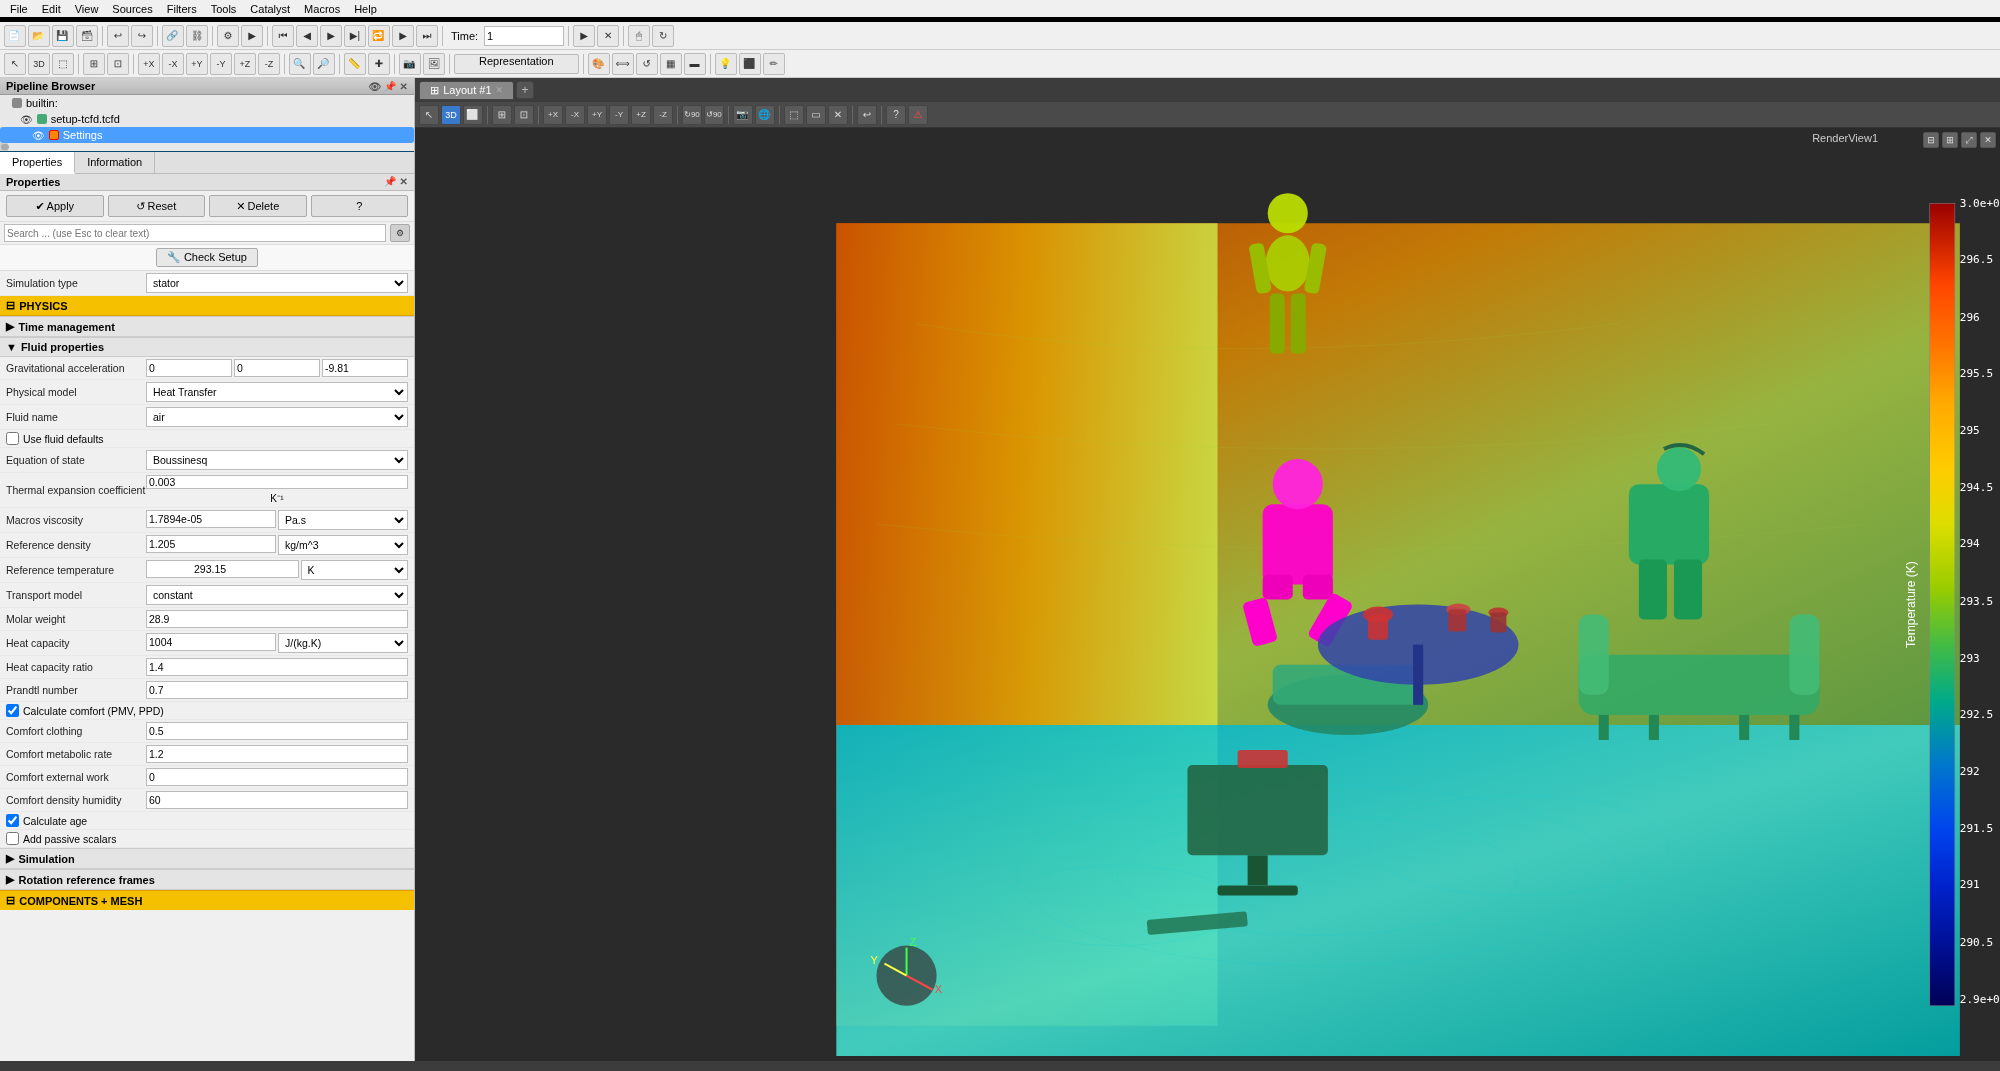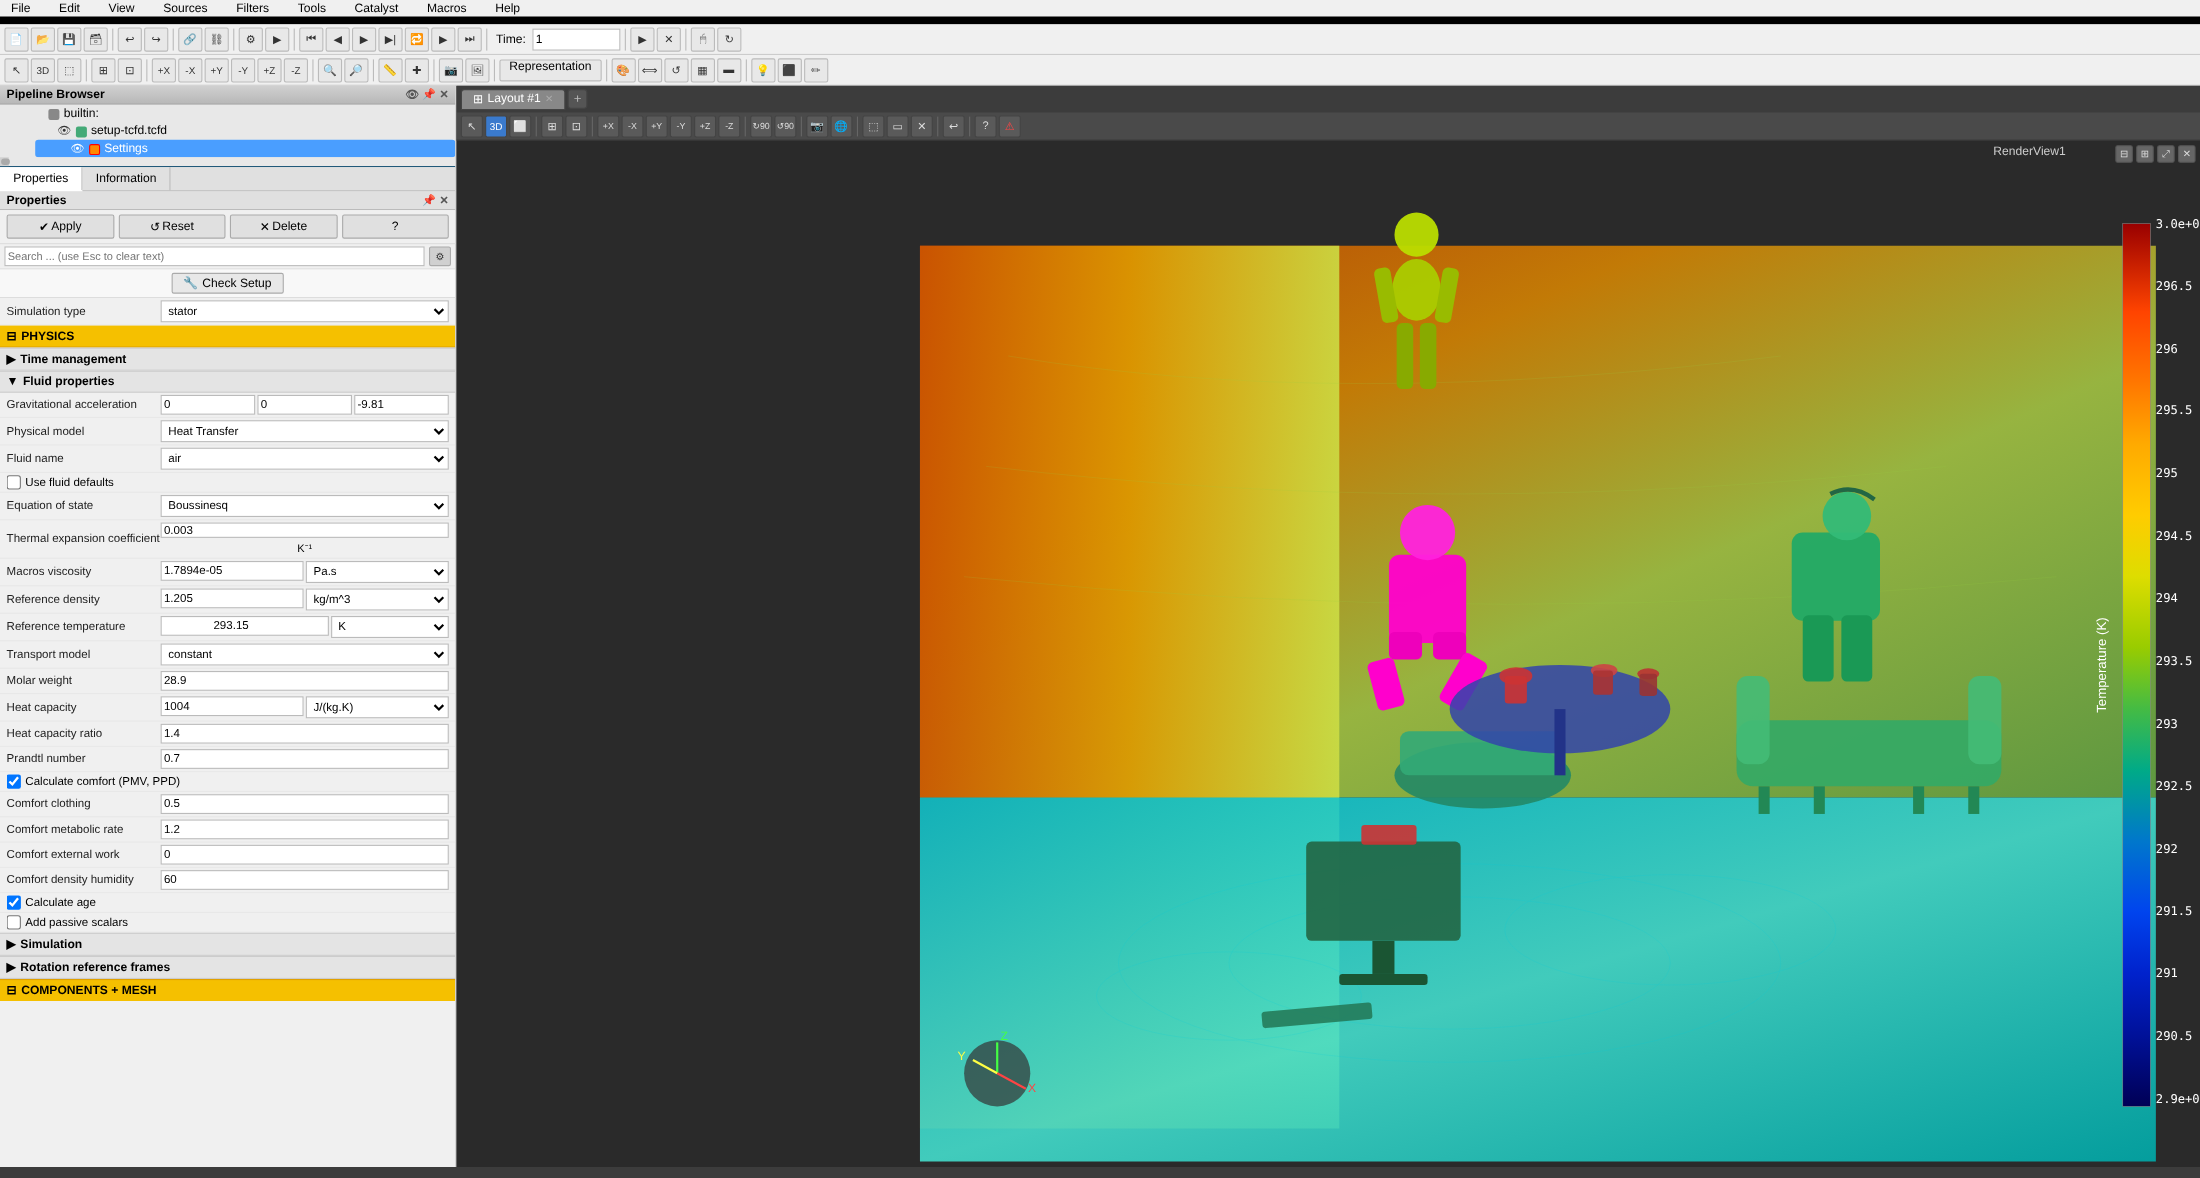--- a/index.html
+++ b/index.html
@@ -1,26 +1,26 @@
 <!DOCTYPE html>
 <html><head>
   <meta charset="utf-8">
   <style>
     * { box-sizing: border-box; margin: 0; padding: 0; }
     body { font-family: 'Segoe UI', Arial, sans-serif; font-size: 11px; background: #3c3c3c; color: #000; overflow: hidden; }
 
     
     #menubar {
       background: #f0f0f0;
-      border-bottom: 7px solid #000000;
+      border-bottom: 5px solid #000000;
       display: flex;
       align-items: center;
       height: 22px;
       padding: 0 4px;
-      gap: 14px;
+      gap: 2px;
     }
     .menu-item {
       padding: 2px 6px;
       cursor: pointer;
       font-size: 11px;
       border-radius: 2px;
     }
 
     
     .toolbar-row {
@@ -48,21 +48,21 @@
     .tb-time-label { font-size: 11px; margin: 0 4px; }
     .tb-time-input {
       width: 80px; height: 20px;
       border: 1px solid #bbb;
       background: white;
       font-size: 11px;
       padding: 0 2px;
     }
     .tb-repr-btn {
       height: 20px;
-      padding: 0 8px;
+      padding: 0 24px;
       background: #e8e8e8;
       border: 1px solid #bbb;
       border-radius: 2px;
       font-size: 11px;
       cursor: pointer;
     }
 
     
     #main-layout {
       display: flex;
@@ -95,24 +95,23 @@
       justify-content: space-between;
       align-items: center;
     }
     .panel-header-icons { display: flex; gap: 3px; }
     .panel-icon { font-size: 10px; cursor: pointer; color: #555; }
 
     .pipeline-item {
       padding: 2px 4px 2px 12px;
       font-size: 11px;
       display: flex;
-      align-items: flex-end;
+      align-items: center;
       gap: 4px;
       cursor: pointer;
-      margin-left: 32px;
     }
     .pipeline-selected {
       background: #4a9eff;
       color: white;
       border-radius: 3px;
     }
 
     .eye-icon { color: #333; font-size: 10px; }
     .color-dot { width: 10px; height: 10px; border-radius: 2px; display: inline-block; }
     .pipeline-indent1 { padding-left: 20px; }

